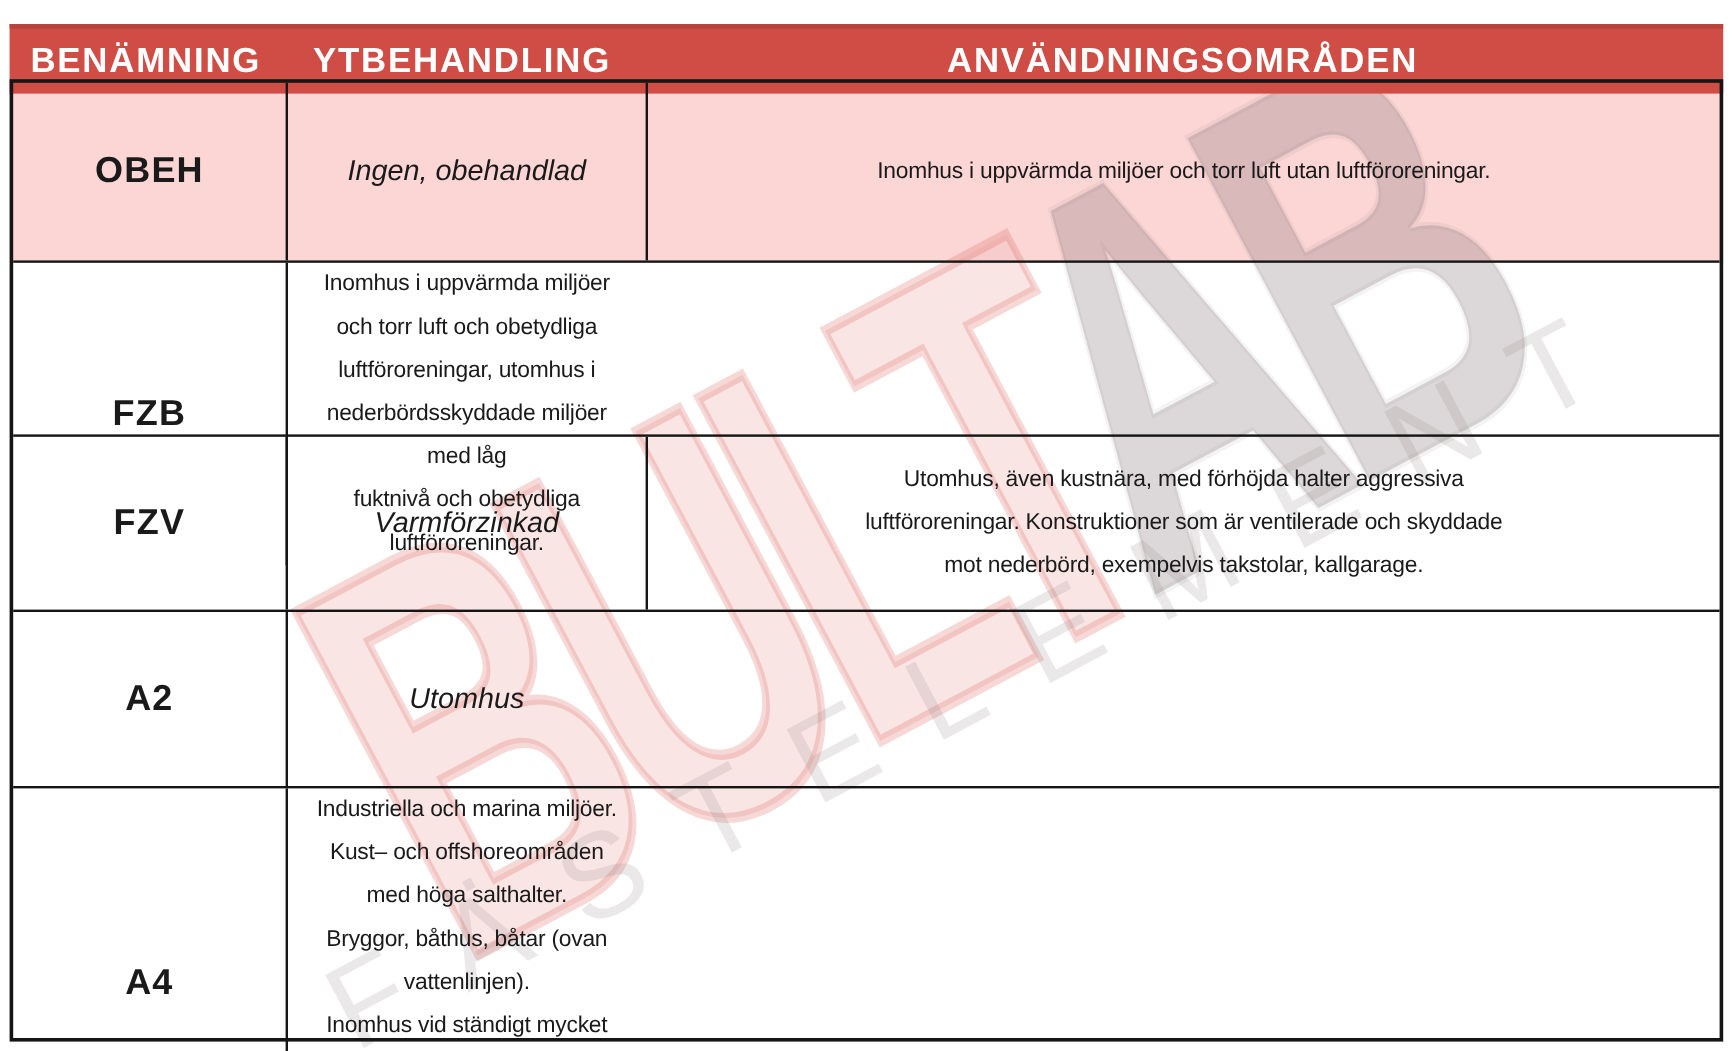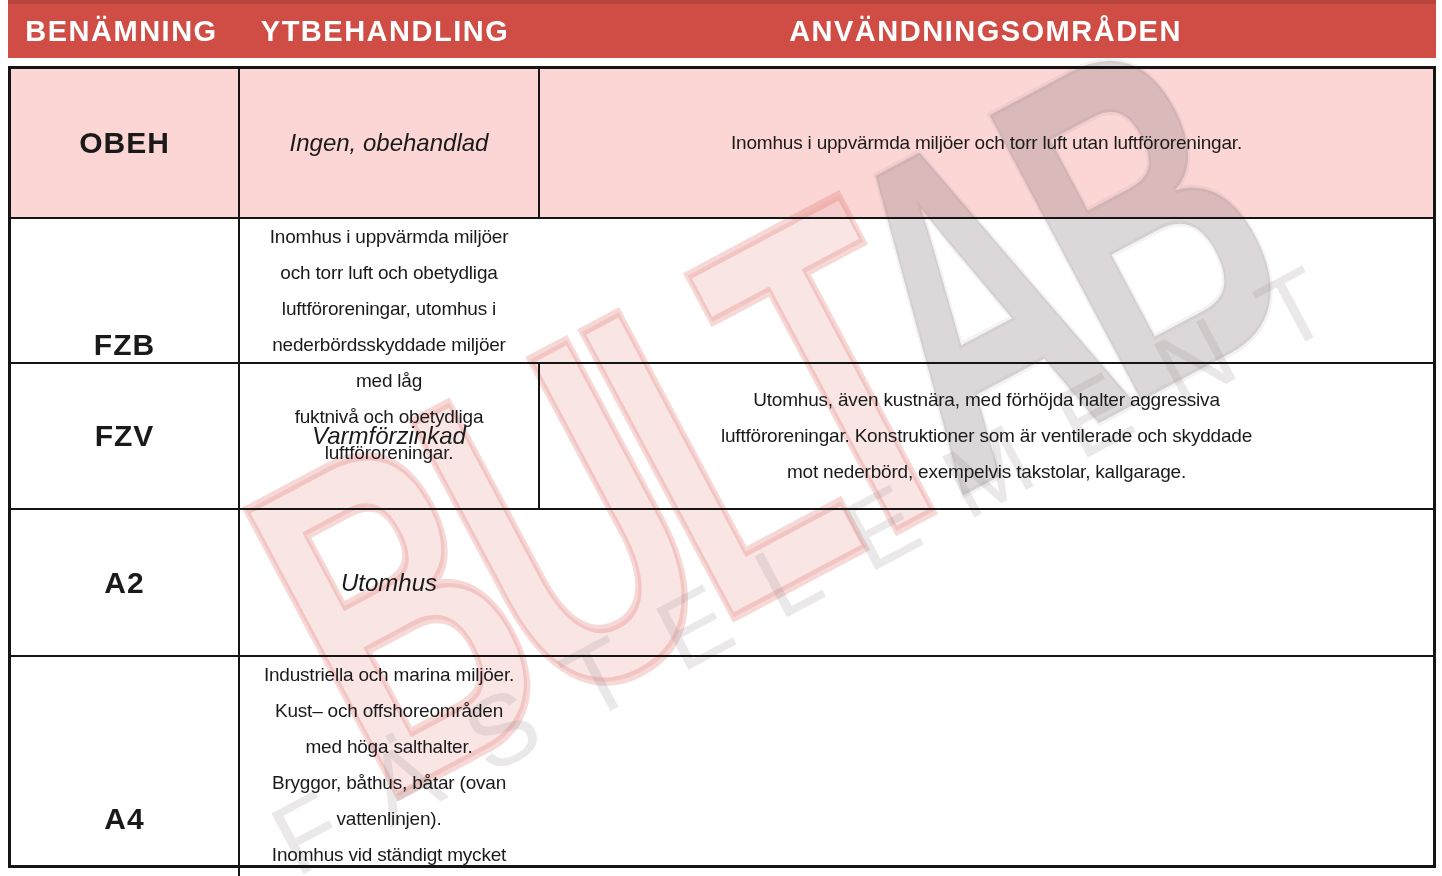--- a/index.html
+++ b/index.html
@@ -42,21 +42,21 @@
     display:flex;align-items:center;justify-content:center;
     transform:rotate(-28deg);
     font-size:100px;letter-spacing:0.45em;
     color:rgba(148,138,138,0.20);
     white-space:nowrap;
   }
 
   
   .table-layer{position:relative;z-index:3;}
   .tbl-header{
-    position:absolute;left:8px;top:0;width:1428px;height:58px;
+    position:absolute;left:8px;top:20px;width:1428px;height:58px;
     background:var(--header-bg,#CF4D44);
     border-top:4px solid var(--header-top-edge,#B8453D);
     box-sizing:border-box;
     display:grid;grid-template-columns:227px 300px 1fr;
     align-items:center;
   }
   .tbl-header .hcell{
     text-align:center;color:#ffffff;font-weight:bold;
     font-size:29px;letter-spacing:1.5px;
   }

